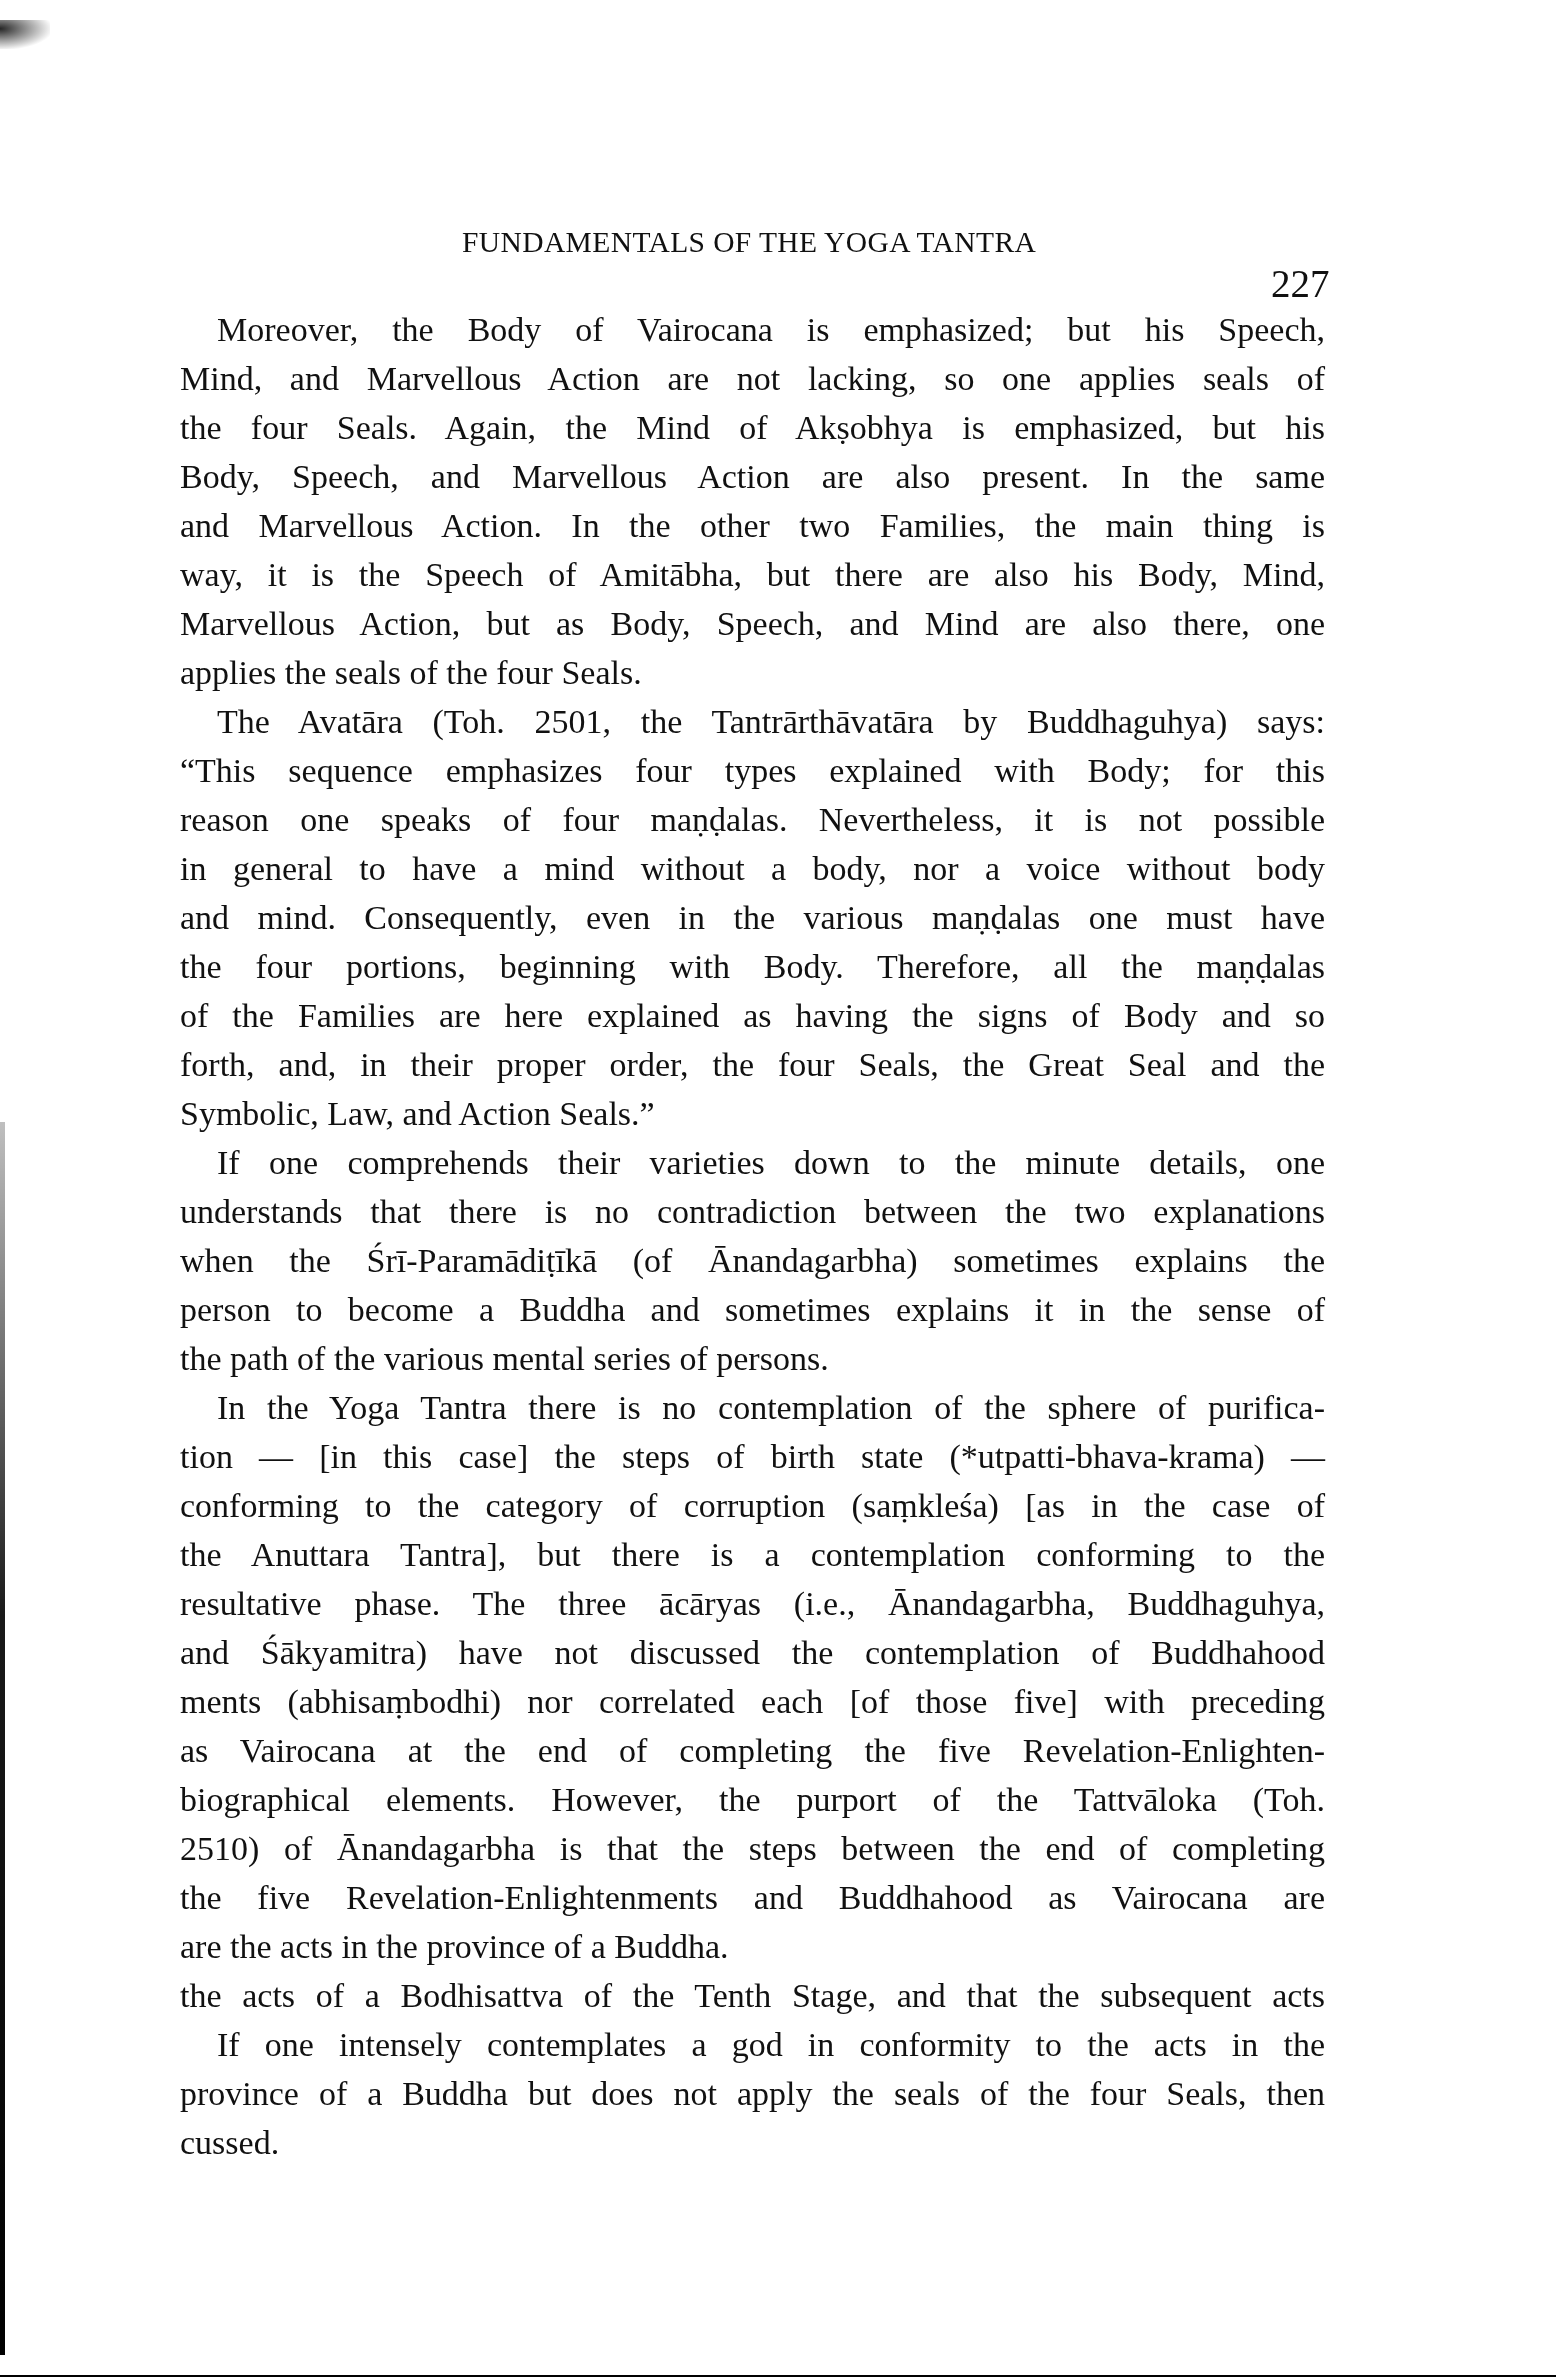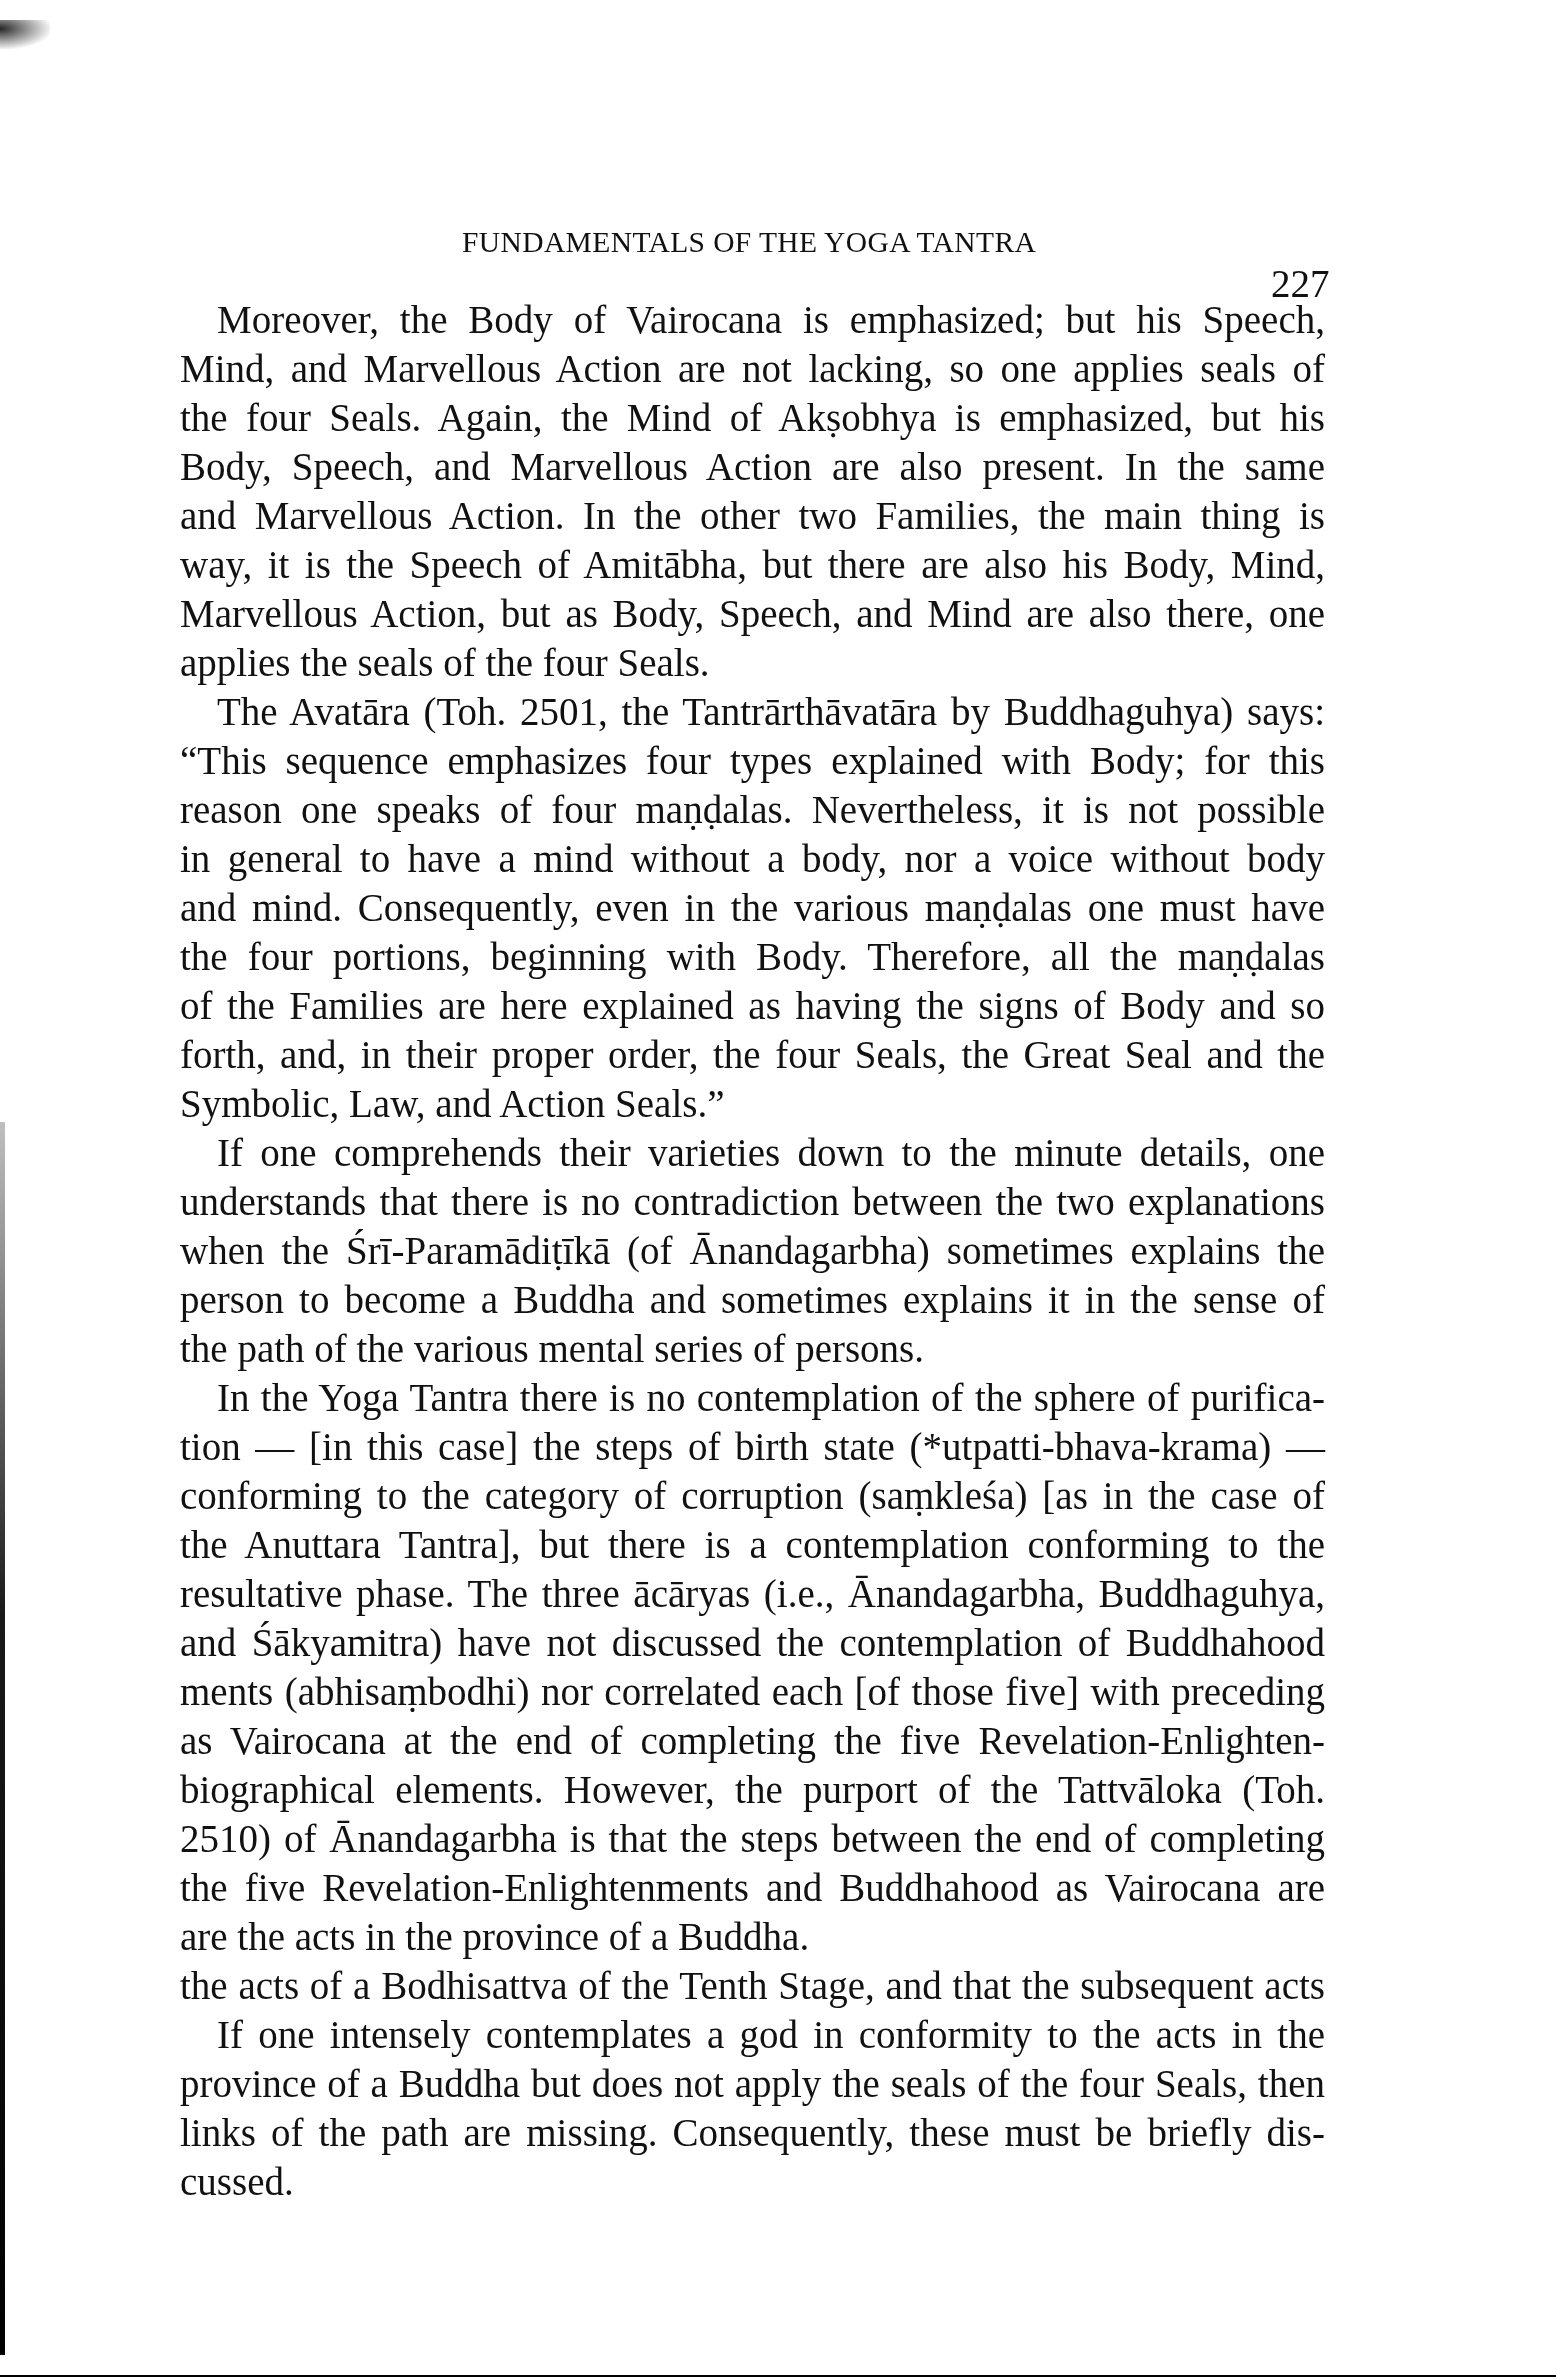--- a/index.html
+++ b/index.html
@@ -8,22 +8,22 @@
   .scan-corner { position:absolute; left:0; top:20px; width:50px; height:29px;
     background: radial-gradient(ellipse at 0% 30%, rgba(0,0,0,0.85) 0%, rgba(0,0,0,0.45) 35%, rgba(0,0,0,0) 75%); }
   .scan-left { position:absolute; left:0; top:1122px; width:5px; height:1233px;
     background: linear-gradient(to bottom, rgba(0,0,0,0.25), rgba(0,0,0,0.9) 40%, #000 100%); }
   .scan-bottom { position:absolute; left:0; top:2375px; width:1557px; height:2.9px; background:#000; }
   .running-head { position:absolute; left:462px; top:224px; width:579px;
     font-family:"Liberation Serif", serif; font-size:29.5px; letter-spacing:0.4px;
     color:#111; white-space:nowrap; line-height:36px; }
   .page-number { position:absolute; left:1271px; top:216px; width:58px; text-align:right;
     font-family:"Liberation Serif", serif; font-size:39px; color:#111; line-height:43px;margin-top:46px; }
-  .body-text { position:absolute; left:180px; top:295px; width:1145px;
-    font-family:"Liberation Serif", serif; font-size:39px; color:#111; line-height:49px; }
+  .body-text { position:absolute; left:180px; top:305px; width:1145px;
+    font-family:"Liberation Serif", serif; font-size:34px; color:#111; line-height:49px; }
   .line { display:block; text-align:justify; text-align-last:justify; white-space:nowrap; height:49px; overflow:visible; }
   .line.last { text-align-last:left; }
   .line.indent { padding-left:37px; }
   .line span.i { }
 </style>
 </head>
 <body>
 
 <div class="page">
   <div class="scan-corner"></div>
@@ -78,18 +78,17 @@
       <div class="line"><span>biographical elements. However, the purport of the </span><span class="i">Tattvāloka</span><span> (Toh.</span></div>
       <div class="line">2510) of Ānandagarbha is that the steps between the end of completing</div>
       <div class="line">the five Revelation-Enlightenments and Buddhahood as Vairocana are</div>
       <div class="line last">are the acts in the province of a Buddha.</div>
       <div class="line">the acts of a Bodhisattva of the Tenth Stage, and that the subsequent acts</div>
     </div>
 
     <div>
       <div class="line indent">If one intensely contemplates a god in conformity to the acts in the</div>
       <div class="line">province of a Buddha but does not apply the seals of the four Seals, then</div>
-      <div class="line">links of the path are missing. Consequently, these must be briefly dis-</div>
       <div class="line last">cussed.</div>
     </div>
   </div>
 </div>
 
 
 </body></html>

